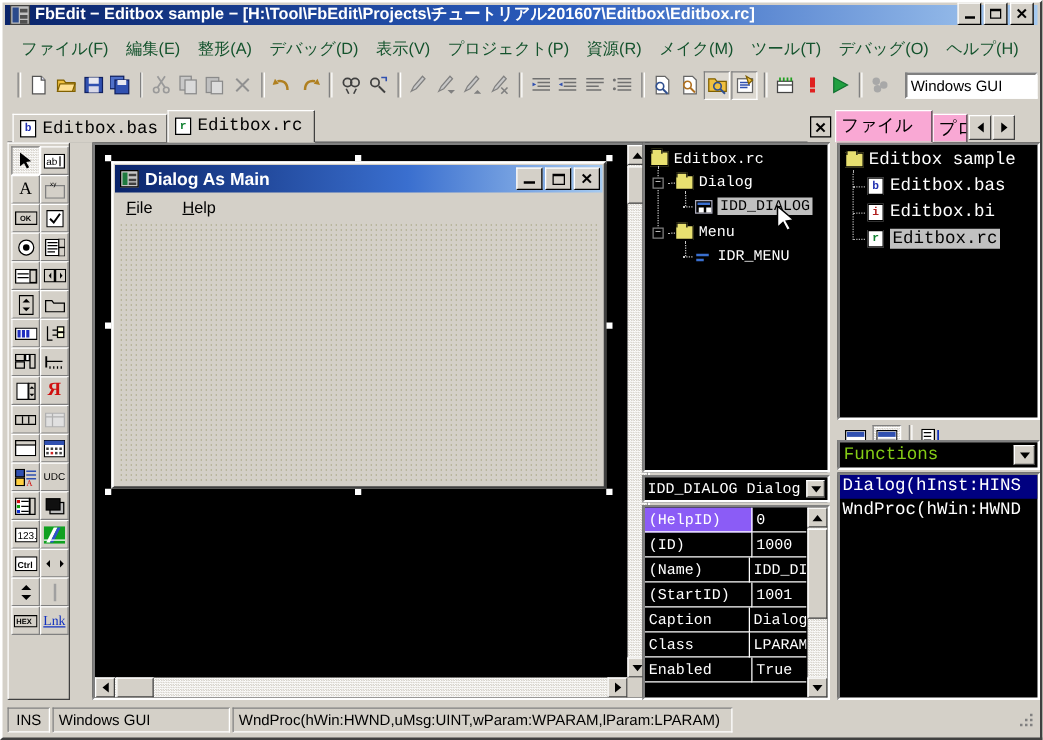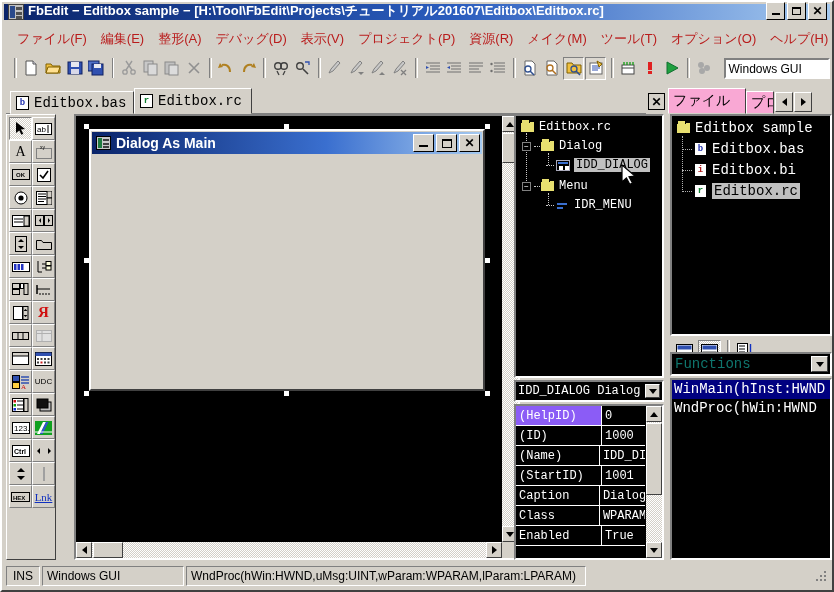--- a/index.html
+++ b/index.html
@@ -57,21 +57,21 @@
   .cap-btn .max-g { width: 9px; height: 8px; border: 1px solid #000; border-top-width: 2px; }
   .cap-btn .cls-g { font-size: 12px; font-weight: bold; font-family: "Liberation Sans", sans-serif; }
 
   
   .menubar {
     position: absolute; left: 2px; top: 26px; right: 2px; height: 22px;
     display: flex; align-items: center; background: #d4d0c8;
     padding-left: 6px;
   }
   .menu-item {
-    padding: 2px 7px; font-size: 13px; color: #b91c1c; white-space: nowrap;
+    padding: 2px 7px; font-size: 13px; color: #14532d; white-space: nowrap;
   }
 
   
   .toolbar {
     position: absolute; left: 2px; top: 50px; right: 2px; height: 32px;
     background: #d4d0c8; display: flex; align-items: center; padding-left: 6px;
   }
   .tb-btn {
     width: 24px; height: 23px; margin-right: 1px;
     display: flex; align-items: center; justify-content: center;
@@ -320,21 +320,21 @@
   .dock-btn {
     width: 23px; height: 21px; margin-right: 2px;
     display: flex; align-items: center; justify-content: center;
   }
   .dock-btn.pressed {
     border: 1px solid; border-color: #808080 #ffffff #ffffff #808080;
     background: repeating-conic-gradient(#d4d0c8 0% 25%, #ffffff 0% 50%) 0 0/2px 2px;
   }
   .func-combo {
     position: absolute; left: 668px; top: 350px; width: 162px; height: 24px;
-    background: #000; color: #0f766e;
+    background: #000; color: #84cc16;
     border: 2px solid; border-color: #808080 #ffffff #ffffff #808080;
     display: flex; align-items: center; padding-left: 3px;
     font-family: "Liberation Mono", monospace; font-size: 14px;
   }
   .func-combo-btn {
     position:absolute; right:2px; top:2px; width:17px; height:16px; background:#d4d0c8;
     border:1px solid; border-color:#ffffff #404040 #404040 #ffffff;
     display:flex; align-items:center; justify-content:center;
   }
   .funclist {
@@ -385,21 +385,21 @@
   <div class="menubar">
     <div class="menu-item">ファイル(F)</div>
     <div class="menu-item">編集(E)</div>
     <div class="menu-item">整形(A)</div>
     <div class="menu-item">デバッグ(D)</div>
     <div class="menu-item">表示(V)</div>
     <div class="menu-item">プロジェクト(P)</div>
     <div class="menu-item">資源(R)</div>
     <div class="menu-item">メイク(M)</div>
     <div class="menu-item">ツール(T)</div>
-    <div class="menu-item">オプション(O)</div>
+    <div class="menu-item">デバッグ(O)</div>
     <div class="menu-item">ヘルプ(H)</div>
   </div>
 
   <div class="toolbar">
     <div class="tb-sep"></div>
     <div class="tb-btn">
       <svg width="16" height="16" viewBox="0 0 16 16">
           <path d="M3 1h7l3 3v11H3z" fill="#fff" stroke="#555"></path>
           <path d="M10 1v3h3" fill="#dde" stroke="#555"></path>
         </svg>
@@ -861,20 +861,24 @@
                   <div style="width:9px;height:2px;background:#000;margin-top:6px"></div>
                 </div>
               <div class="dlg-cap">
                   <div style="width:10px;height:9px;border:1px solid #000;border-top-width:2px"></div>
                 </div>
               <div class="dlg-cap">
                   <span style="font-size:12px;font-weight:bold">✕</span>
                 </div>
             </div>
           </div>
+          <div class="dlg-menubar">
+            <span class="dlg-menu"><u>F</u>ile</span>
+            <span class="dlg-menu"><u>H</u>elp</span>
+          </div>
           <div class="dlg-client"></div>
         </div>
       </div>
     </div>
 
     <div class="sb-v">
       <div class="sb-btn" style="left:0;top:0">
           <div class="arw arw-u"></div>
         </div>
       <div class="sb-thumb" style="left:0;top:17px;width:16px;height:30px"></div>
@@ -961,21 +965,21 @@
         <div class="prow">
           <div class="pname">(StartID)</div>
           <div class="pval">1001</div>
         </div>
         <div class="prow">
           <div class="pname">Caption</div>
           <div class="pval">Dialog </div>
         </div>
         <div class="prow">
           <div class="pname">Class</div>
-          <div class="pval">WPARAM</div>
+          <div class="pval">LPARAM</div>
         </div>
         <div class="prow">
           <div class="pname">Enabled</div>
           <div class="pval">True</div>
         </div>
       </div>
       <div class="sb-v" style="bottom:0">
         <div class="sb-btn" style="left:0;top:0">
             <div class="arw arw-u"></div>
           </div>
@@ -1037,21 +1041,21 @@
   </div>
 
   <div class="func-combo">
     <span>Functions</span>
     <span class="func-combo-btn">
         <span class="arw arw-d"></span>
       </span>
   </div>
 
   <div class="funclist">
-    <div class="fn-row sel">WinMain(hInst:HWND</div>
+    <div class="fn-row sel">Dialog(hInst:HINS</div>
     <div class="fn-row">WndProc(hWin:HWND</div>
   </div>
 
   <div class="statusbar">
     <div class="st-cell" style="width:34px;justify-content:center">INS</div>
     <div class="st-cell" style="width:142px">Windows GUI</div>
     <div class="st-cell" style="width:400px">WndProc(hWin:HWND,uMsg:UINT,wParam:WPARAM,lParam:LPARAM)</div>
     <div class="grip">
       <i style="left:10px;top:2px"></i>
         <i style="left:6px;top:6px"></i>

